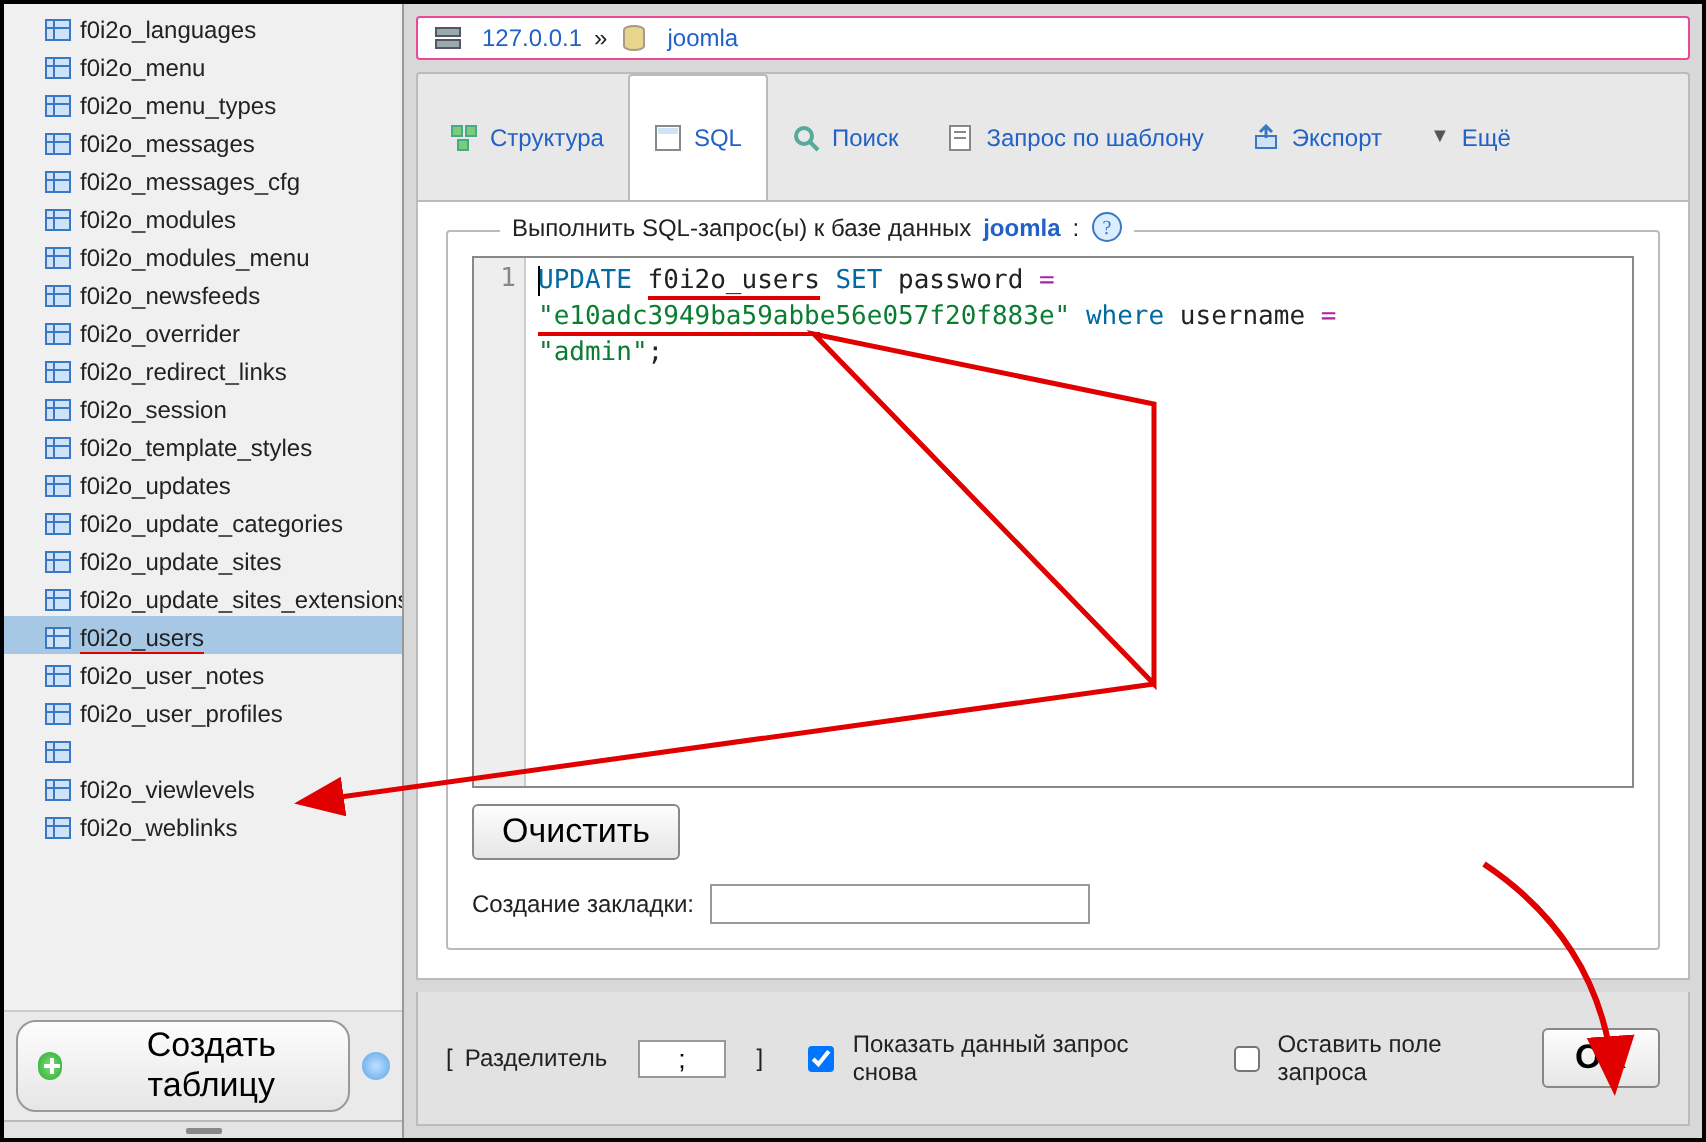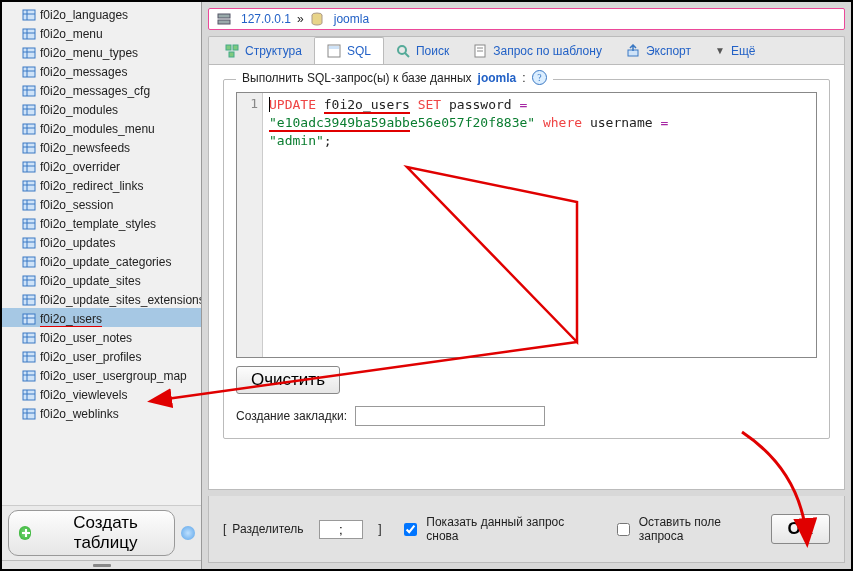--- a/index.html
+++ b/index.html
@@ -20,33 +20,33 @@
 .circ.plus::before{left:3px;top:6px;width:8px;height:2px}
 .circ.plus::after{left:6px;top:3px;width:2px;height:8px}
 .hsplit{height:8px;background:#e4e4e4;border-top:1px solid #bbb;display:flex;justify-content:center;align-items:center;cursor:row-resize}
 .hsplit span{width:18px;height:3px;background:#888;border-radius:1px}
 .main{flex:1;display:flex;flex-direction:column;background:#d8d8d8;min-width:0}
 .spacer-top{height:6px}
 .bc{background:#fff;margin:0 6px;border:1px solid #ec4899;border-radius:2px;padding:3px 8px;display:flex;align-items:center;gap:6px}
 .bc a{color:#2261c6;text-decoration:none}
 .tabs-wrap{margin:6px 6px 0 6px;background:#e8e8e8;border:1px solid #bbb;border-bottom:0;border-radius:2px 2px 0 0}
 .tabs{display:flex;align-items:stretch;gap:0;padding-left:4px}
-.tab{display:flex;align-items:center;gap:6px;padding:6px 12px;font-size:12px;color:#2261c6;cursor:pointer}
+.tab{display:flex;align-items:center;gap:6px;padding:24px 12px;font-size:12px;color:#2261c6;cursor:pointer}
 .tab.active{background:#fff;border:1px solid #bbb;border-bottom:1px solid #fff;border-radius:2px 2px 0 0;margin-bottom:-1px}
 .tab .ticon{margin:0}
 .chev{font-size:10px;color:#555}
 .tab-body{margin:0 6px 6px 6px;background:#fff;border:1px solid #bbb;padding:14px 14px 8px 14px;display:flex;flex-direction:column;flex:1;min-height:0}
 .fieldset{border:1px solid #bbb;border-radius:2px;padding:12px;position:relative}
-.legend{position:absolute;top:-10px;left:12px;background:#fff;padding:0 6px;display:flex;align-items:center;gap:6px;font-size:12px}
+.legend{position:absolute;top:-10px;left:26px;background:#fff;padding:0 6px;display:flex;align-items:center;gap:6px;font-size:12px}
 .legend b{color:#2261c6}
 .help{width:15px;height:15px}
 .code-wrap{border:1px solid #888;height:264px;background:#fff;display:flex;font-family:monospace;font-size:13px}
 .gutter{width:26px;background:#eee;border-right:1px solid #ccc;color:#888;text-align:right;padding:3px 4px 0 0;box-sizing:border-box}
 .code{flex:1;padding:3px 6px;white-space:pre-wrap;line-height:18px;position:relative}
-.kw{color:#ef4444}.str{color:#0a7d30}.eq{color:#a626a4}
+.kw{color:#0369a1}.str{color:#0a7d30}.eq{color:#a626a4}
 .cursor{border-left:1px solid #000;margin-right:-1px}
 .u1{border-bottom:2px solid #e00000}
 .btn{background:linear-gradient(#fdfdfd,#e6e6e6);border:1px solid #888;border-radius:3px;padding:3px 14px;cursor:pointer;font-size:17px}
 .btn.ok{font-weight:bold;padding:4px 16px}
 .clear-row{margin-top:8px}
 .bm-row{display:flex;align-items:center;gap:8px;margin-top:12px}
 .bm-row input{width:180px;border:1px solid #999;padding:2px 4px;font-size:12px}
 .footer{background:#e2e2e2;margin:0 6px 6px 6px;border:1px solid #bbb;border-top:0;padding:18px 14px;display:flex;align-items:center;gap:6px}
 .footer .sep-in{width:34px;border:1px solid #999;padding:1px 4px;text-align:center}
 .footer .ok-wrap{margin-left:auto}
@@ -254,21 +254,20 @@
           <span>f0i2o_user_profiles</span>
         </div>
         <div class="node">
           <span class="ticon">
             <svg viewBox="0 0 14 14" class="tblico">
               <rect x="1" y="2" width="12" height="10"></rect>
               <line x1="1" y1="6" x2="13" y2="6" stroke="#3a78c3"></line>
               <line x1="5" y1="2" x2="5" y2="12" stroke="#3a78c3"></line>
             </svg>
           </span>
-          <span>f0i2o_user_usergroup_map</span>
         </div>
         <div class="node">
           <span class="ticon">
             <svg viewBox="0 0 14 14" class="tblico">
               <rect x="1" y="2" width="12" height="10"></rect>
               <line x1="1" y1="6" x2="13" y2="6" stroke="#3a78c3"></line>
               <line x1="5" y1="2" x2="5" y2="12" stroke="#3a78c3"></line>
             </svg>
           </span>
           <span>f0i2o_viewlevels</span>

